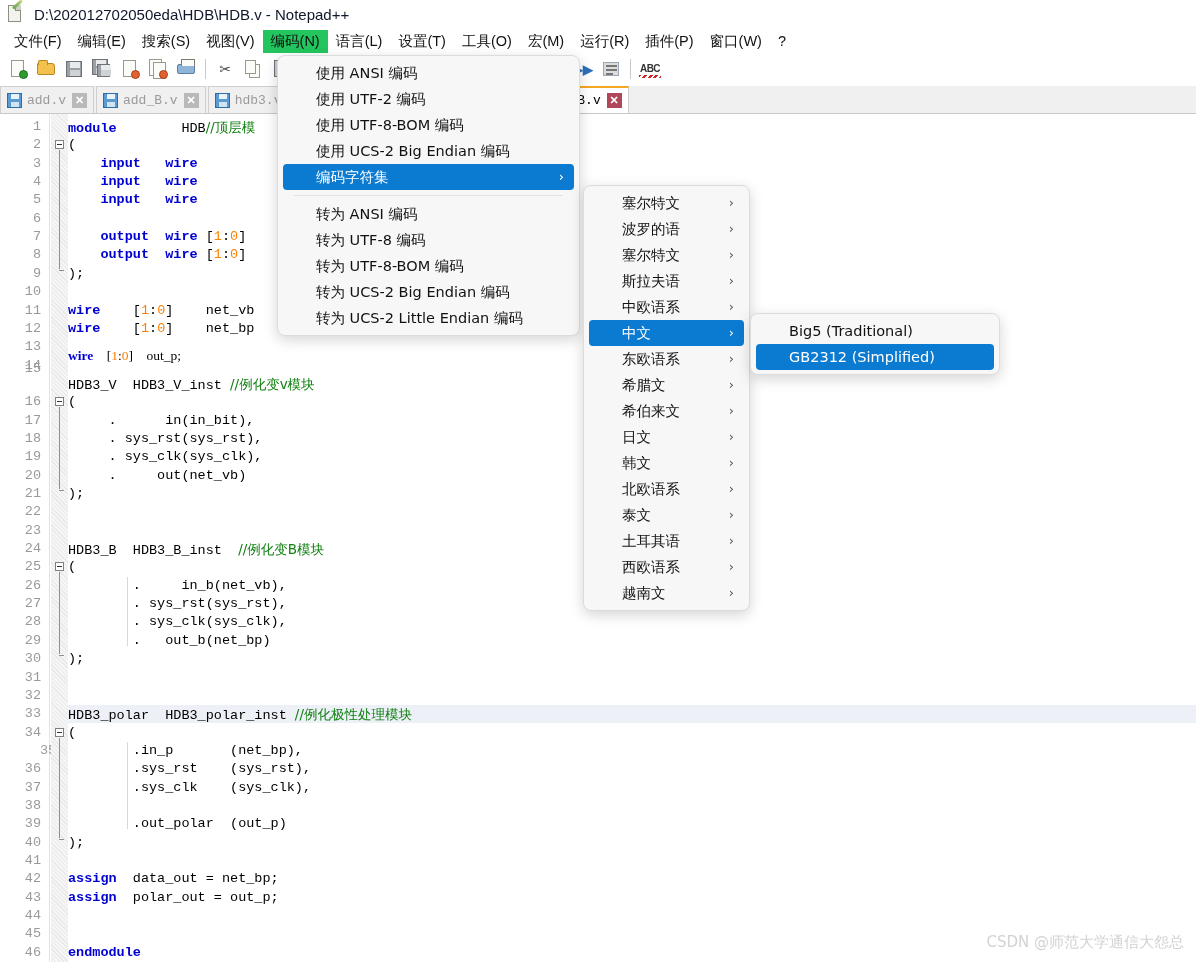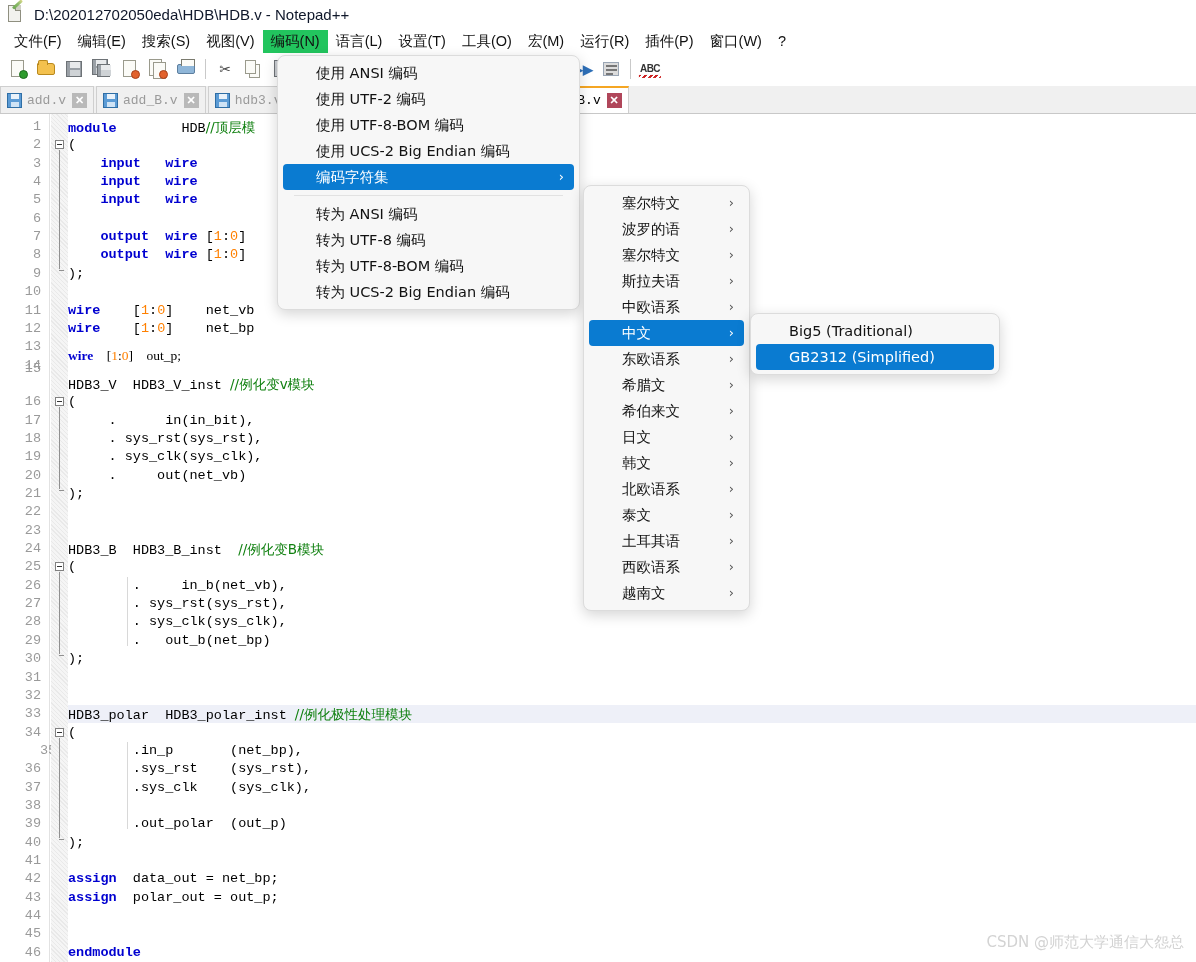--- a/index.html
+++ b/index.html
@@ -544,20 +544,21 @@
     <div class="pitem"><span>使用 ANSI 编码</span></div>
     <div class="pitem"><span>使用 UTF-2 编码</span></div>
     <div class="pitem"><span>使用 UTF-8-BOM 编码</span></div>
     <div class="pitem"><span>使用 UCS-2 Big Endian 编码</span></div>
     <div class="pitem sel"><span>编码字符集</span><span class="arr">›</span></div>
     <div class="psep"></div>
     <div class="pitem"><span>转为 ANSI 编码</span></div>
     <div class="pitem"><span>转为 UTF-8 编码</span></div>
     <div class="pitem"><span>转为 UTF-8-BOM 编码</span></div>
     <div class="pitem"><span>转为 UCS-2 Big Endian 编码</span></div>
+    <div class="pitem"><span>转为 UCS-2 Little Endian 编码</span></div>
   </div>
 
 <div class="popup" id="charset-menu" style="left:583px; top:185px; width:167px;">
     <div class="pitem"><span>塞尔特文</span><span class="arr">›</span></div>
     <div class="pitem"><span>波罗的语</span><span class="arr">›</span></div>
     <div class="pitem"><span>塞尔特文</span><span class="arr">›</span></div>
     <div class="pitem"><span>斯拉夫语</span><span class="arr">›</span></div>
     <div class="pitem"><span>中欧语系</span><span class="arr">›</span></div>
     <div class="pitem sel"><span>中文</span><span class="arr">›</span></div>
     <div class="pitem"><span>东欧语系</span><span class="arr">›</span></div>

